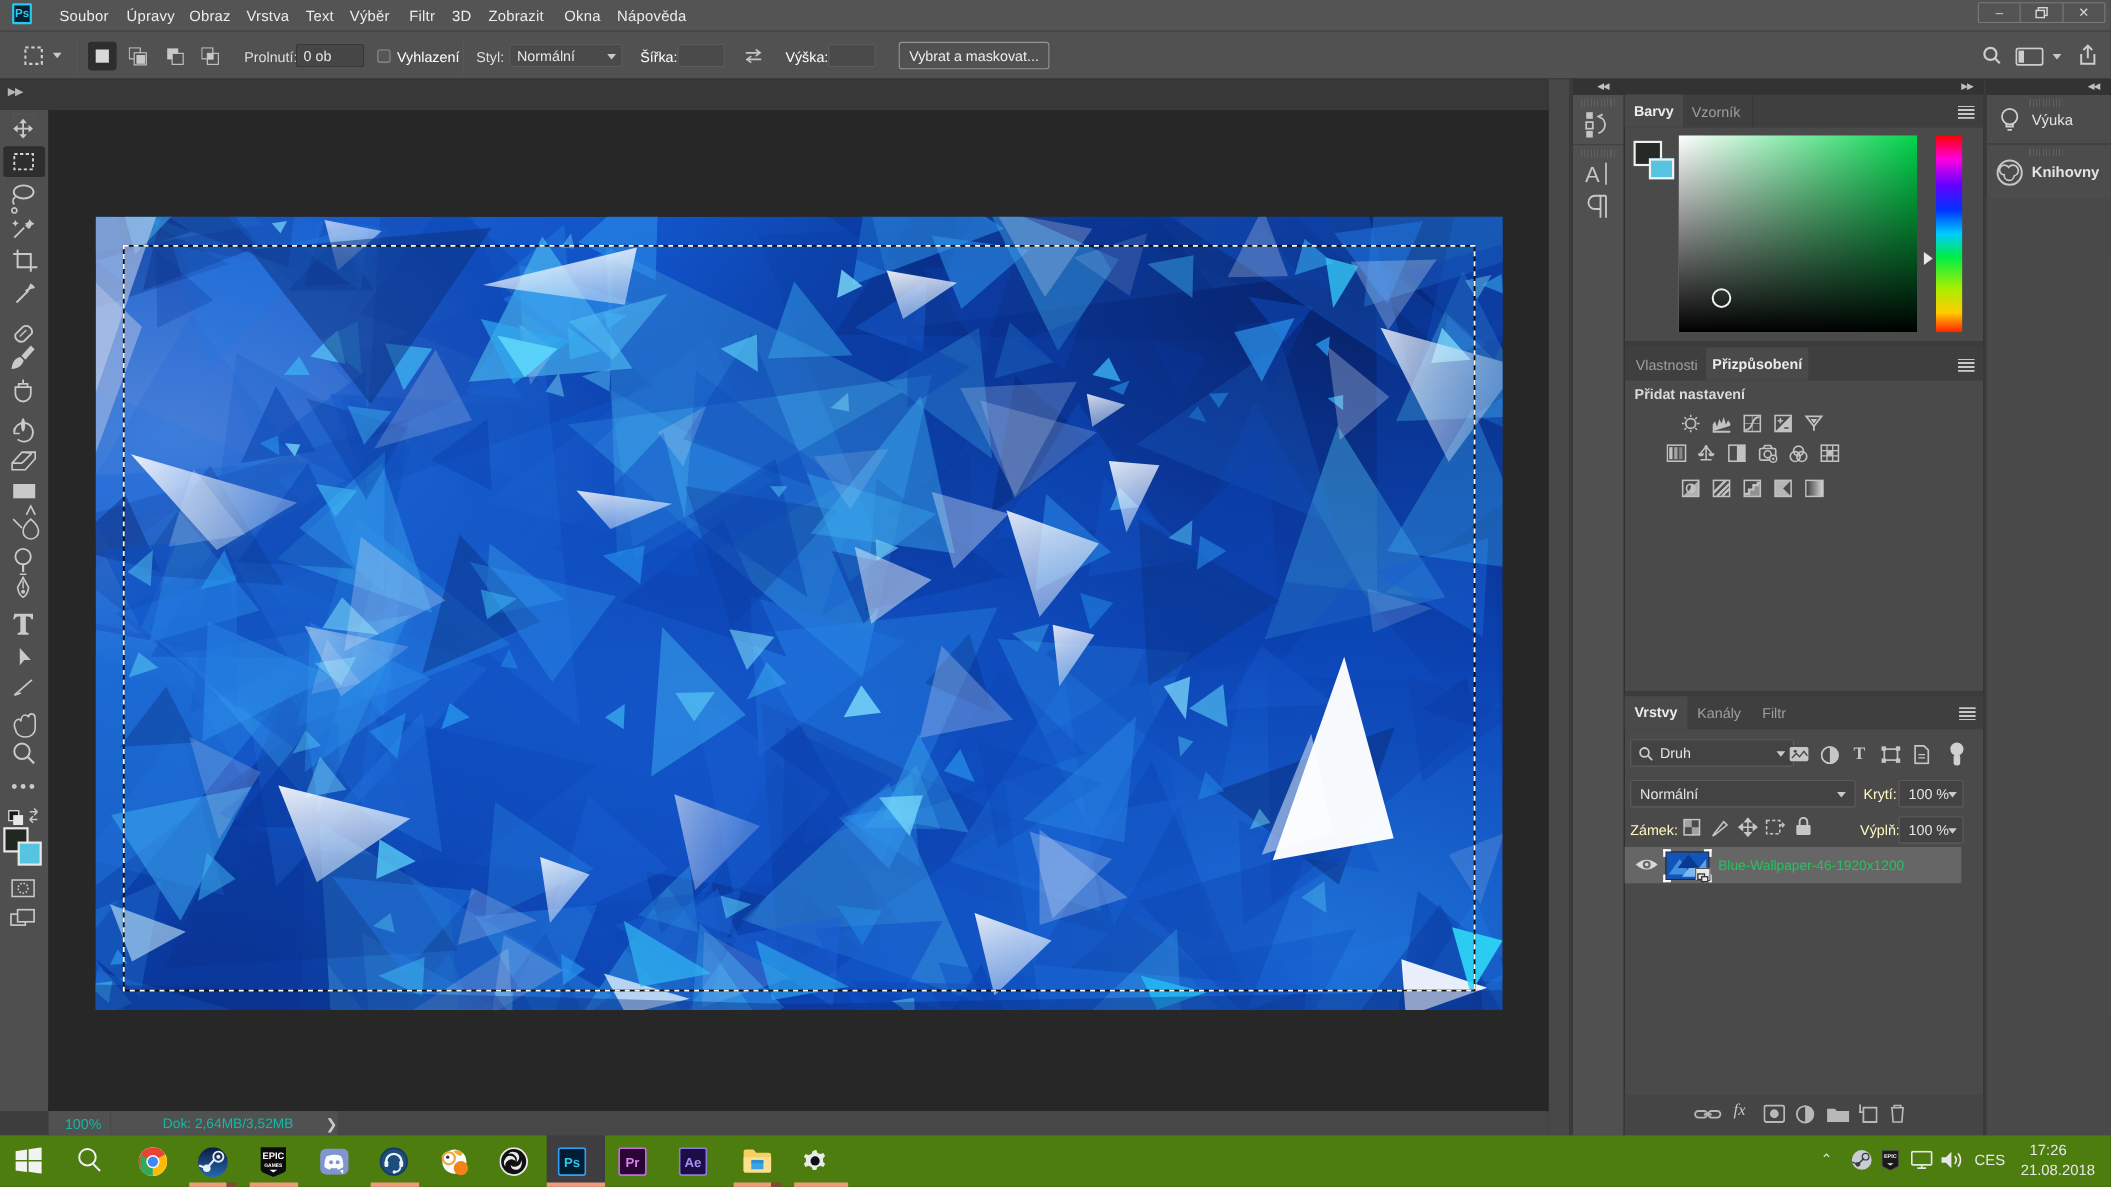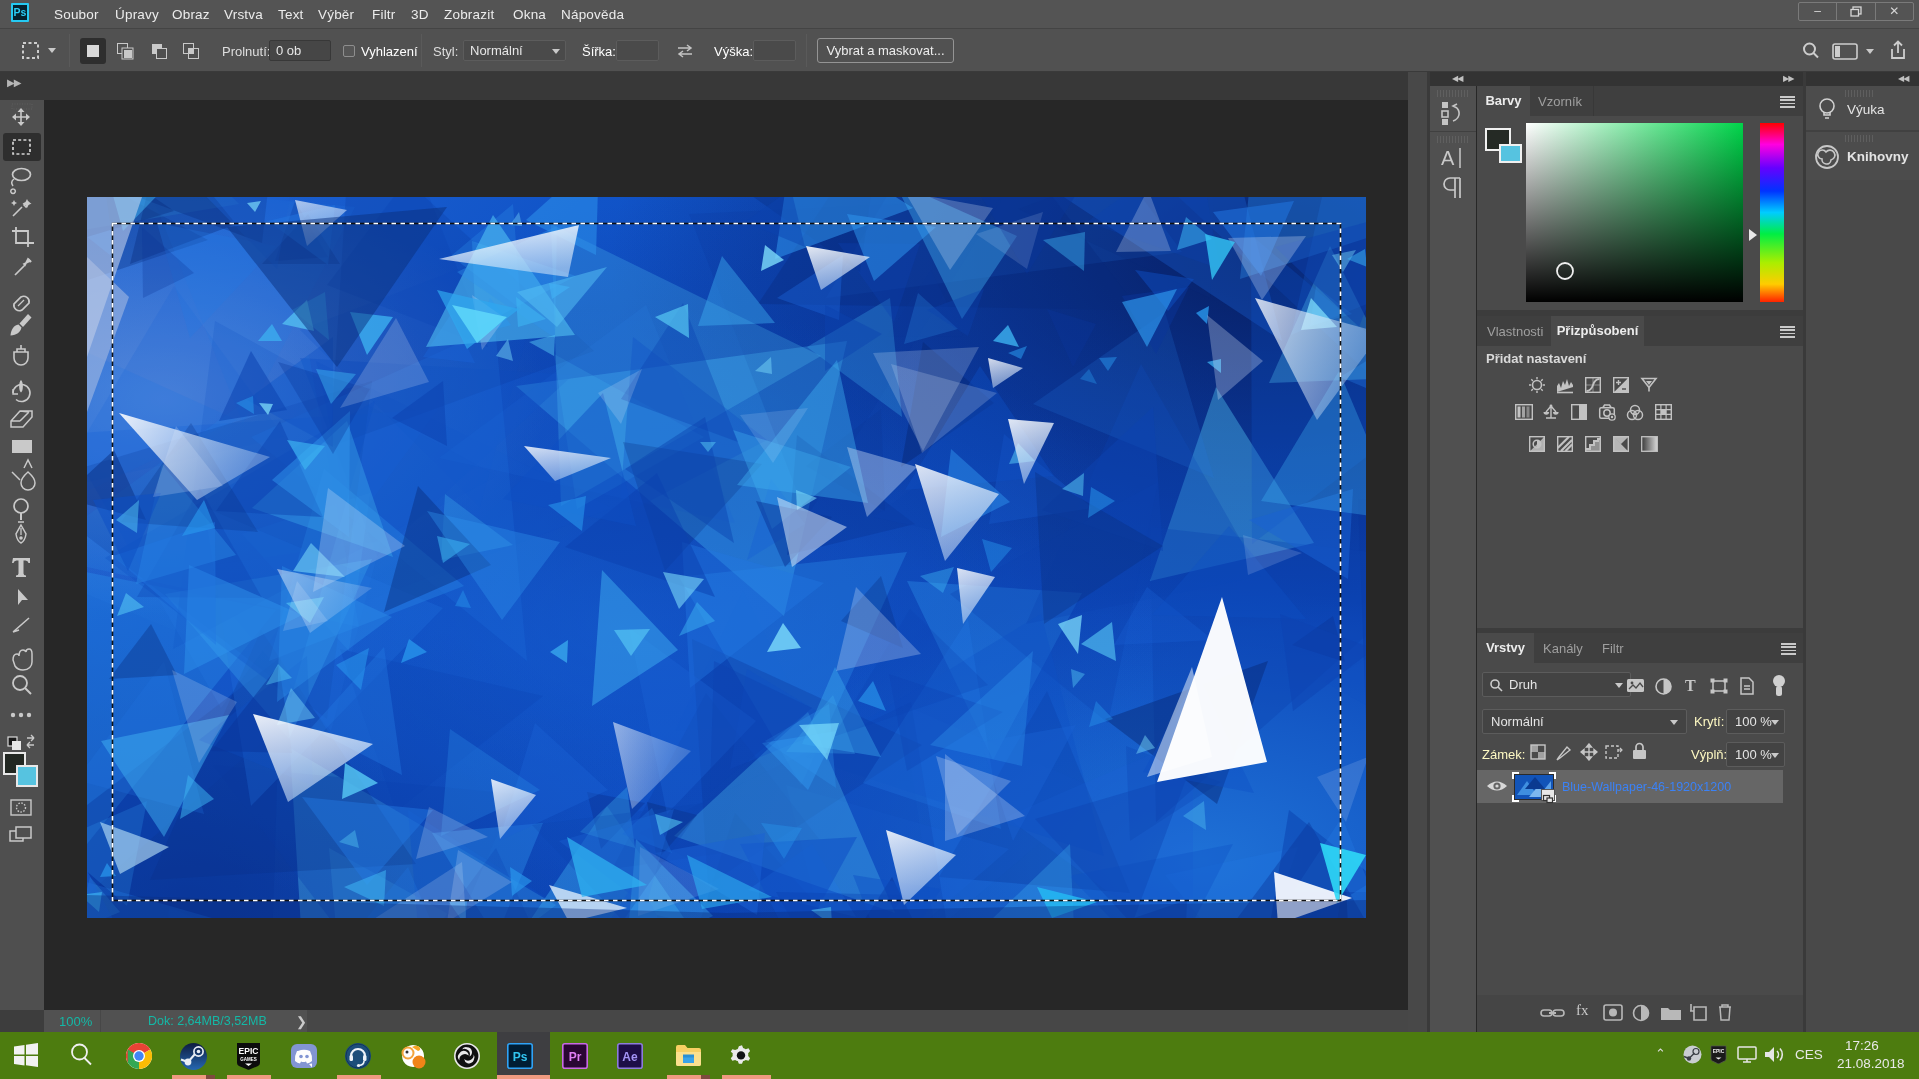--- a/index.html
+++ b/index.html
@@ -867,31 +867,31 @@
     </svg>
 <div class="abs" style="left:-3px;top:-3px;width:7px;height:7px;border-left:2px solid #fff;border-top:2px solid #fff"></div>
 <div class="abs" style="right:-3px;top:-3px;width:7px;height:7px;border-right:2px solid #fff;border-top:2px solid #fff"></div>
 <div class="abs" style="left:-3px;bottom:-3px;width:7px;height:7px;border-left:2px solid #fff;border-bottom:2px solid #fff"></div>
 <div class="abs" style="right:-3px;bottom:-3px;width:7px;height:7px;border-right:2px solid #fff;border-bottom:2px solid #fff"></div>
 <div class="abs" style="right:-2px;bottom:-2px;width:14px;height:12px;background:#e8e8e8;border:1px solid #555"><svg width="12" height="10">
         <rect x="1.5" y="1.5" width="6" height="5" fill="none" stroke="#333" stroke-width="1.2"></rect>
         <rect x="5" y="4" width="5.5" height="4.5" fill="#e8e8e8" stroke="#333" stroke-width="1.2"></rect>
       </svg></div>
 </div>
-<span class="abs" style="left:1562px;top:780px;font-size:12.5px;color:#3b82f6">Blue-Wallpaper-46-1920x1200</span>
+<span class="abs" style="left:1562px;top:780px;font-size:12.5px;color:#22c55e">Blue-Wallpaper-46-1920x1200</span>
 
 <div class="abs" style="left:1477px;top:995px;width:326px;height:37px;background:#454545"></div>
 <svg class="abs" style="left:1540px;top:1004px" width="26" height="18">
     <g stroke="#b8b8b8" stroke-width="1.6" fill="none">
       <rect x="1" y="6" width="11" height="6" rx="3"></rect>
       <rect x="13" y="6" width="11" height="6" rx="3"></rect>
       <path d="M9 9 h7" stroke-width="2"></path>
     </g>
   </svg>
-<text class="abs" style="left:1576px;top:1002px;font-size:15px;color:#c8c8c8;font-family:'Liberation Serif',serif">fx</text>
+<text class="abs" style="left:1576px;top:1002px;font-size:15px;font-style:italic;color:#c8c8c8;font-family:'Liberation Serif',serif">fx</text>
 <svg class="abs" style="left:1603px;top:1004px" width="20" height="18">
     <rect x="1" y="1" width="18" height="15" rx="2" fill="none" stroke="#b8b8b8" stroke-width="1.6"></rect>
     <circle cx="10" cy="8.5" r="4" fill="#b8b8b8"></circle>
   </svg>
 <svg class="abs" style="left:1632px;top:1004px" width="18" height="18">
     <circle cx="9" cy="9" r="7.5" fill="none" stroke="#b8b8b8" stroke-width="1.6"></circle>
     <path d="M9 1.5 A7.5 7.5 0 0 1 9 16.5 z" fill="#b8b8b8"></path>
   </svg>
 <svg class="abs" style="left:1660px;top:1005px" width="22" height="16">
     <path d="M1 3 h7 l2 2 h11 v10 h-20 z" fill="#b8b8b8"></path>

